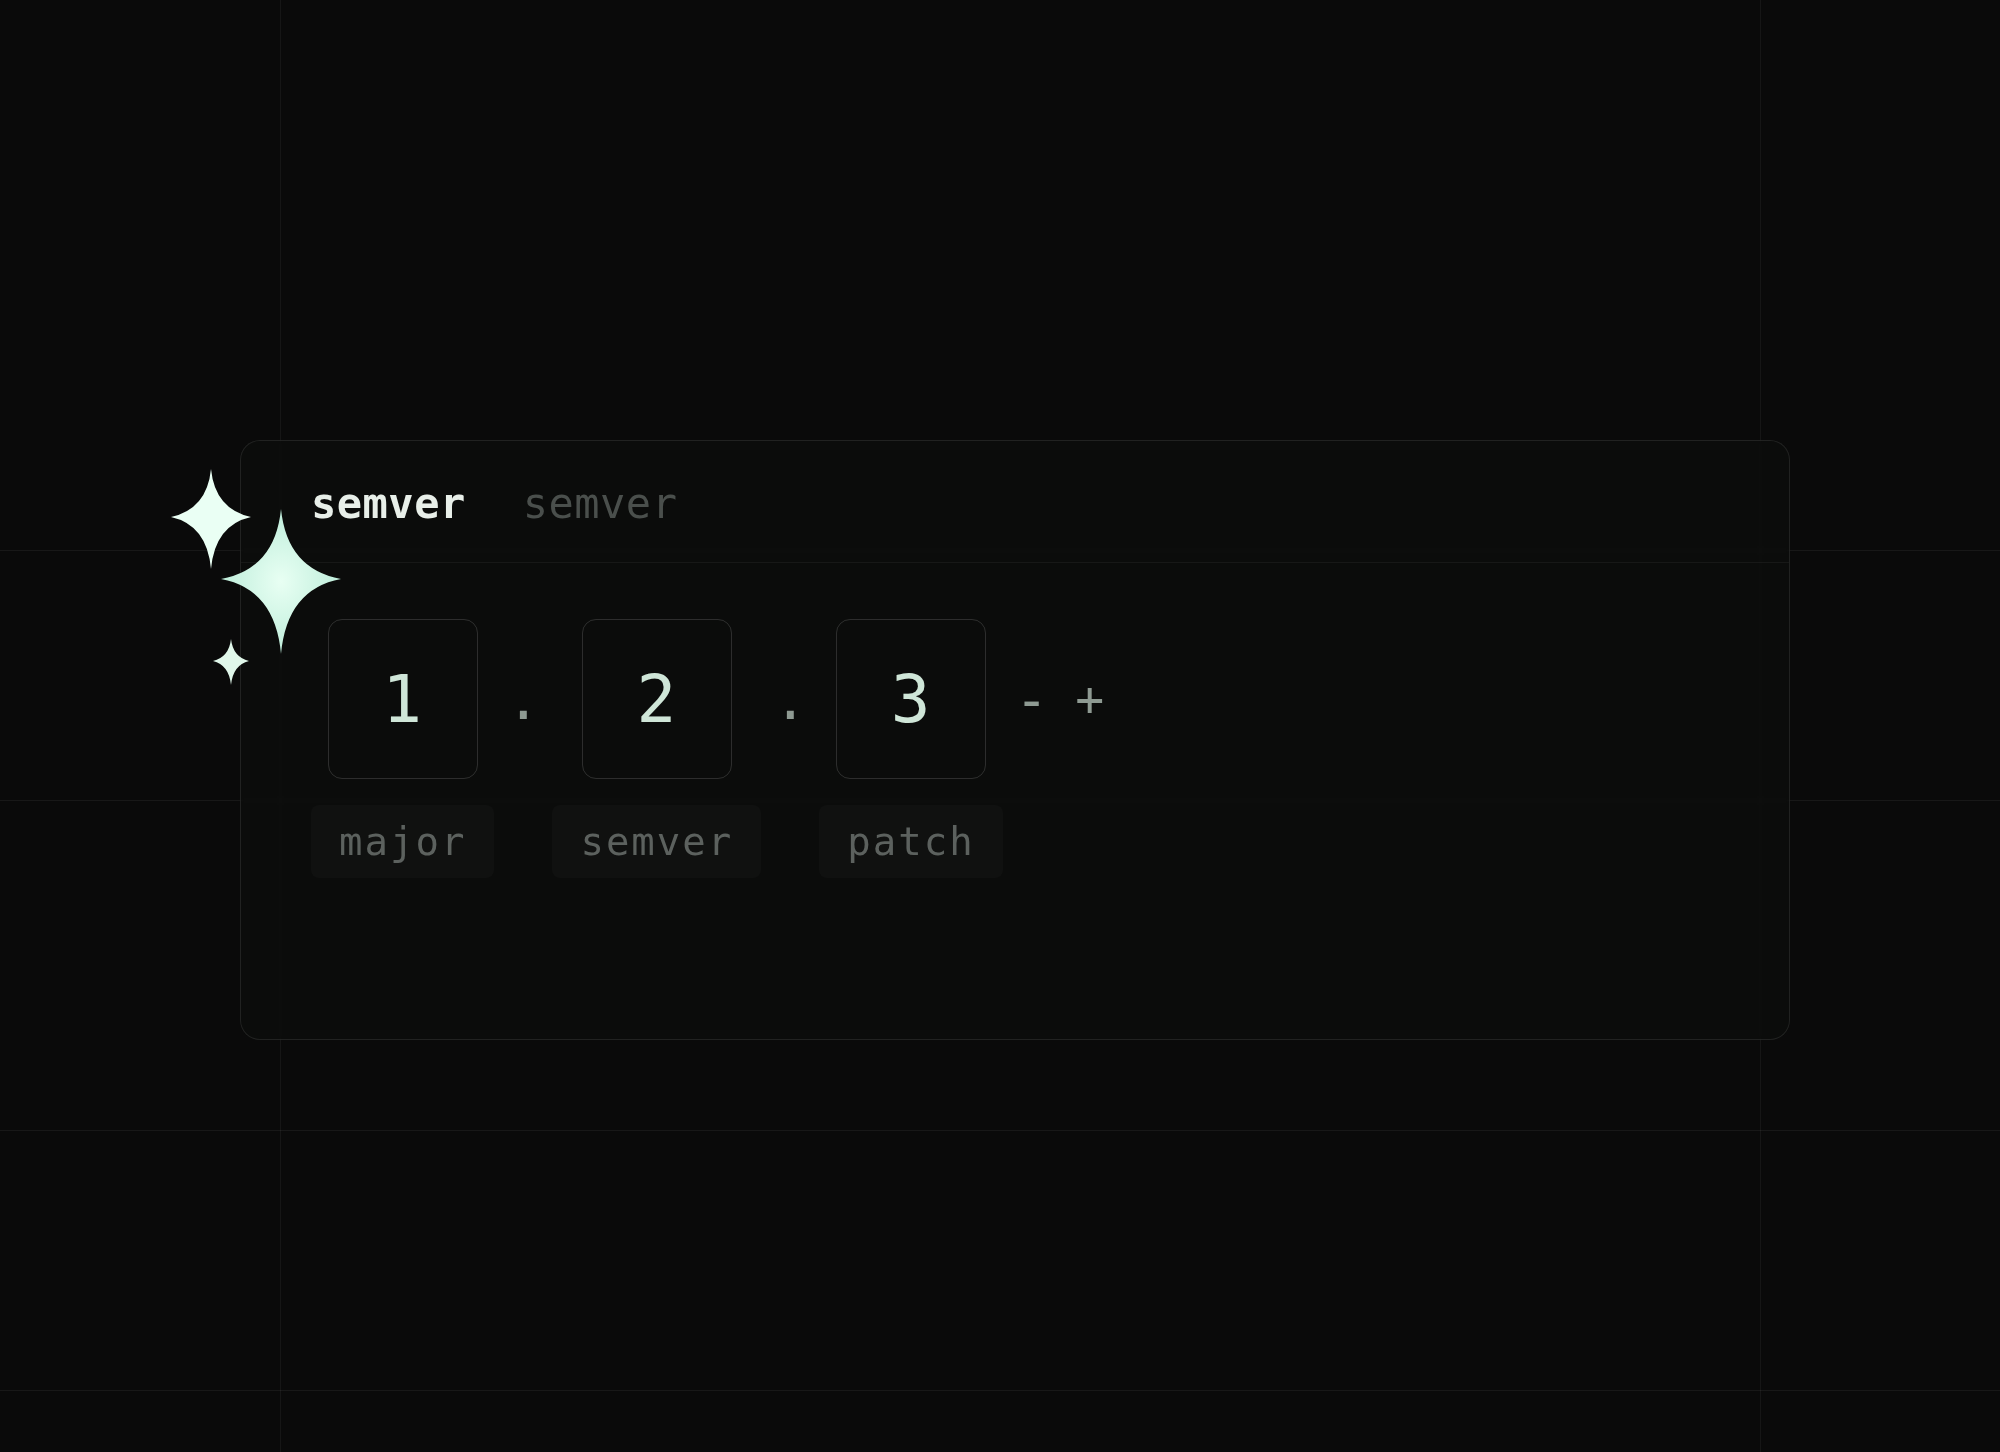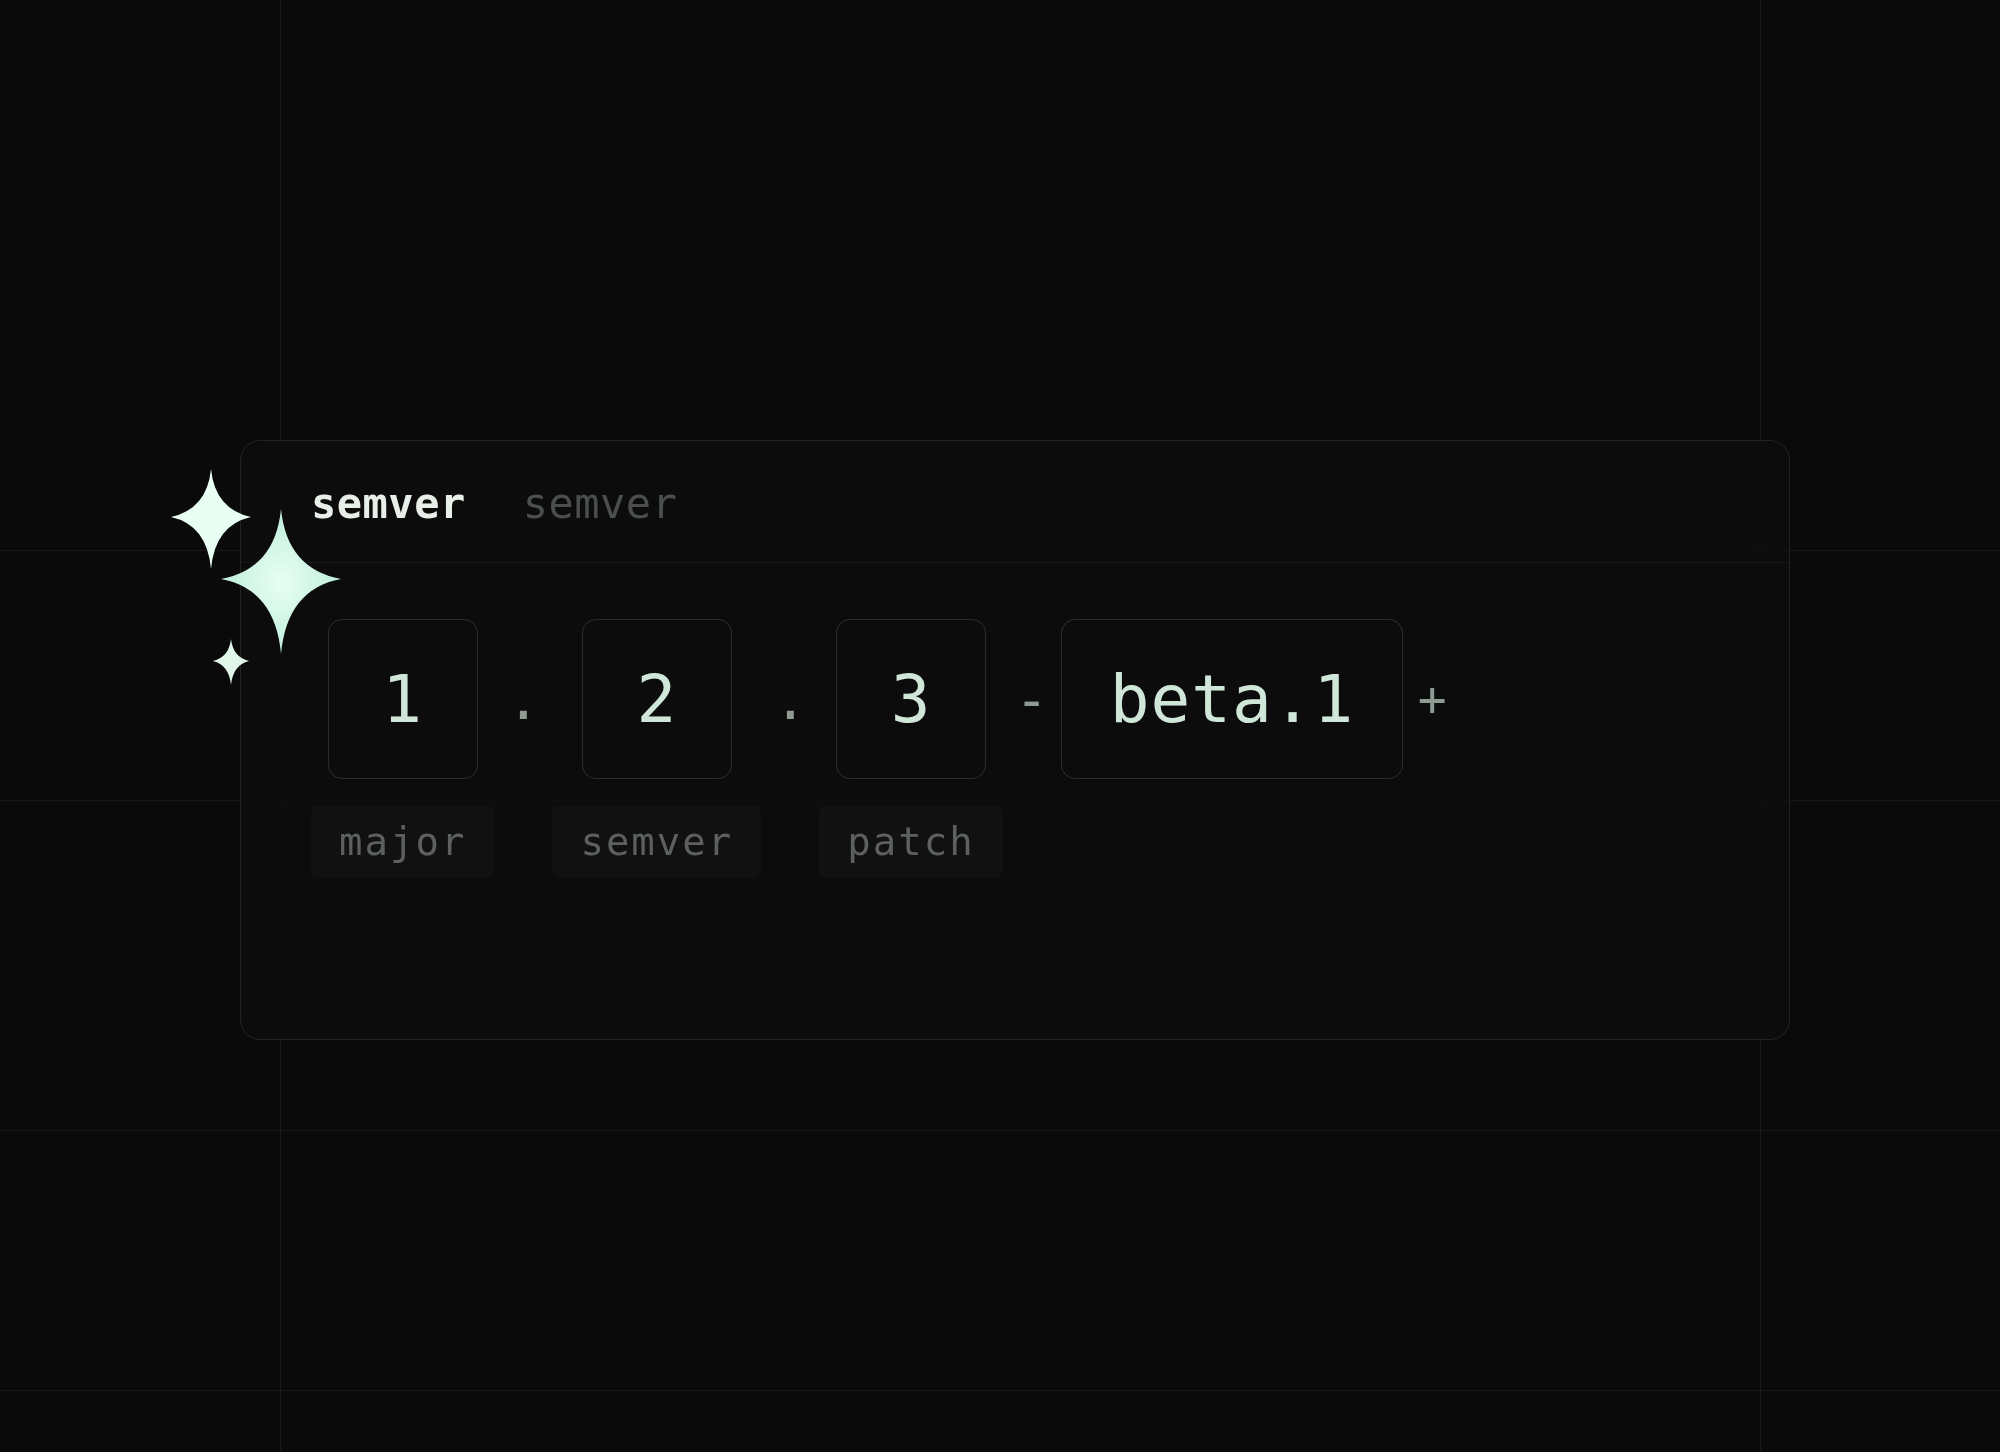--- a/index.html
+++ b/index.html
@@ -186,23 +186,20 @@
       <div class="seg">
         <div class="seg-box">
           <span class="seg-value">3</span>
         </div>
         <div class="seg-label">patch</div>
       </div>
 
       <div class="sep">-</div>
 
       <div class="seg">
-        <div class="seg-box wide">
-          <span class="seg-value">beta.1</span>
-        </div>
       </div>
 
       <div class="sep plus">+</div>
 
 
     </div>
   </div>
 </div>
 
 </body></html>

